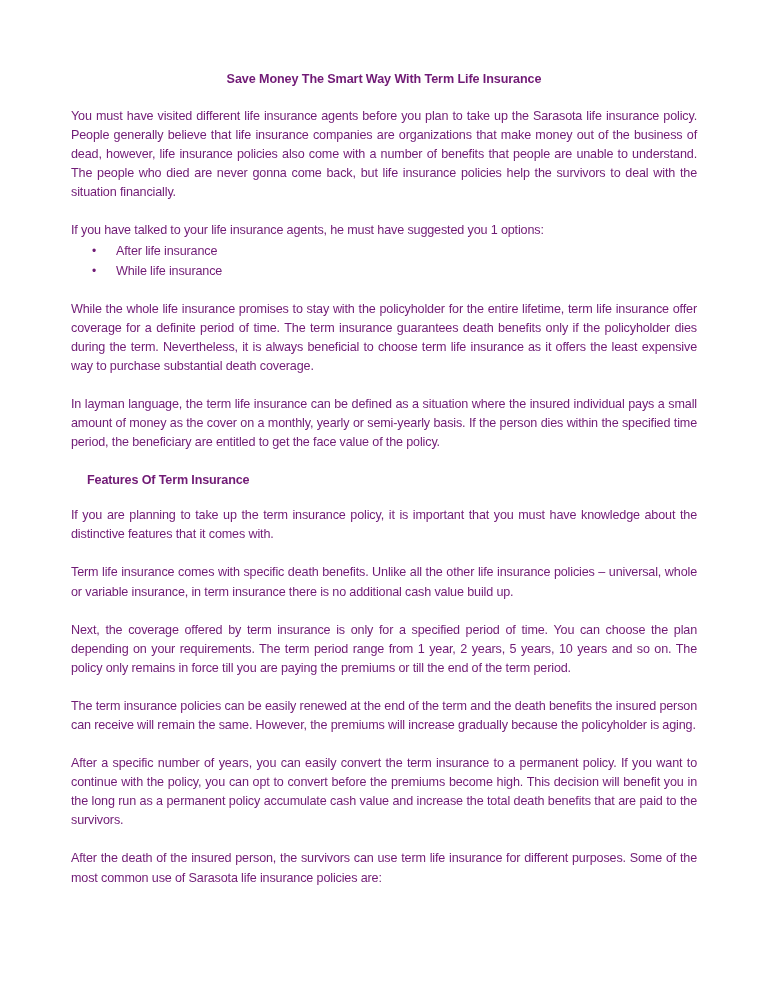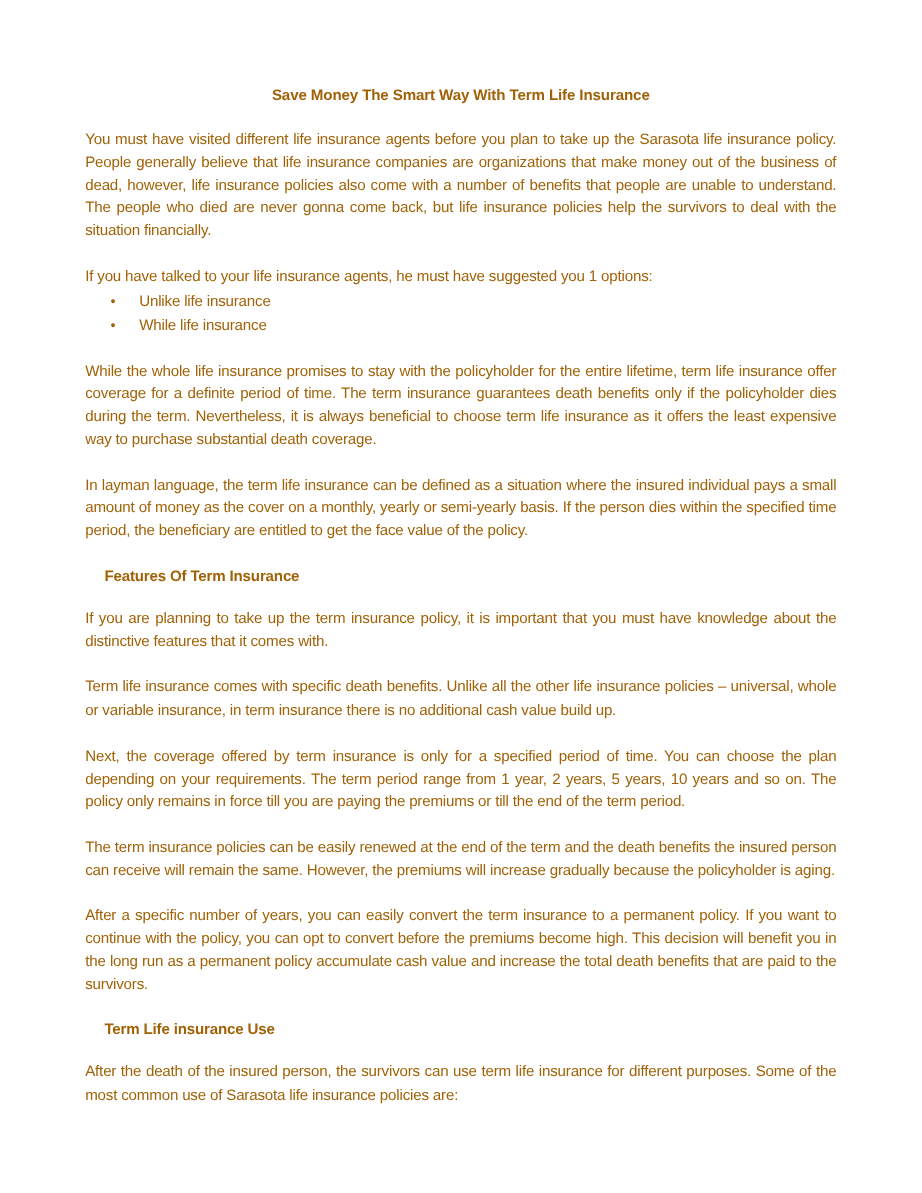--- a/index.html
+++ b/index.html
@@ -14,21 +14,21 @@
       position: relative;
     }
     .page {
       position: absolute;
       left: 71px;
       top: 70px;
       width: 626px;
       font-family: "Liberation Sans", sans-serif;
       font-size: 12.6px;
       line-height: 19.1px;
-      color: #a16207;
+      color: #701a75;
     }
     .doc-title {
       text-align: center;
       font-weight: bold;
       font-size: 12.6px;
       margin: 0 0 18px 0;
       line-height: 19px;
       letter-spacing: -0.1px;
     }
     p {
@@ -69,21 +69,21 @@
 <div class="page">
   <div class="doc-title">Save Money The Smart Way With Term Life Insurance</div>
 
   <p>You must have visited different life insurance agents before you plan to take up the Sarasota life insurance policy. People generally believe that life insurance companies are organizations that make money out of the business of dead, however, life insurance policies also come with a number of benefits that people are unable to understand. The people who died are never gonna come back, but life insurance policies help the survivors to deal with the situation financially.</p>
 
   <p class="nomargin">If you have talked to your life insurance agents, he must have suggested you 1 options:</p>
 
   <ul class="bullets">
     <li>
       <span class="bullet">•</span>
-      <span>Unlike life insurance</span>
+      <span>After life insurance</span>
     </li>
     <li>
       <span class="bullet">•</span>
       <span>While life insurance</span>
     </li>
   </ul>
 
   <p>While the whole life insurance promises to stay with the policyholder for the entire lifetime, term life insurance offer coverage for a definite period of time. The term insurance guarantees death benefits only if the policyholder dies during the term. Nevertheless, it is always beneficial to choose term life insurance as it offers the least expensive way to purchase substantial death coverage.</p>
 
   <p>In layman language, the term life insurance can be defined as a situation where the insured individual pays a small amount of money as the cover on a monthly, yearly or semi-yearly basis. If the person dies within the specified time period, the beneficiary are entitled to get the face value of the policy.</p>
@@ -92,15 +92,14 @@
   <p>If you are planning to take up the term insurance policy, it is important that you must have knowledge about the distinctive features that it comes with.</p>
 
   <p>Term life insurance comes with specific death benefits. Unlike all the other life insurance policies – universal, whole or variable insurance, in term insurance there is no additional cash value build up.</p>
 
   <p>Next, the coverage offered by term insurance is only for a specified period of time. You can choose the plan depending on your requirements. The term period range from 1 year, 2 years, 5 years, 10 years and so on. The policy only remains in force till you are paying the premiums or till the end of the term period.</p>
 
   <p>The term insurance policies can be easily renewed at the end of the term and the death benefits the insured person can receive will remain the same. However, the premiums will increase gradually because the policyholder is aging.</p>
 
   <p>After a specific number of years, you can easily convert the term insurance to a permanent policy. If you want to continue with the policy, you can opt to convert before the premiums become high. This decision will benefit you in the long run as a permanent policy accumulate cash value and increase the total death benefits that are paid to the survivors.</p>
 
-  <div class="section-heading">Term Life insurance Use</div>
   <p class="nomargin">After the death of the insured person, the survivors can use term life insurance for different purposes. Some of the most common use of Sarasota life insurance policies are:</p>
 </div>
 
 </body></html>

